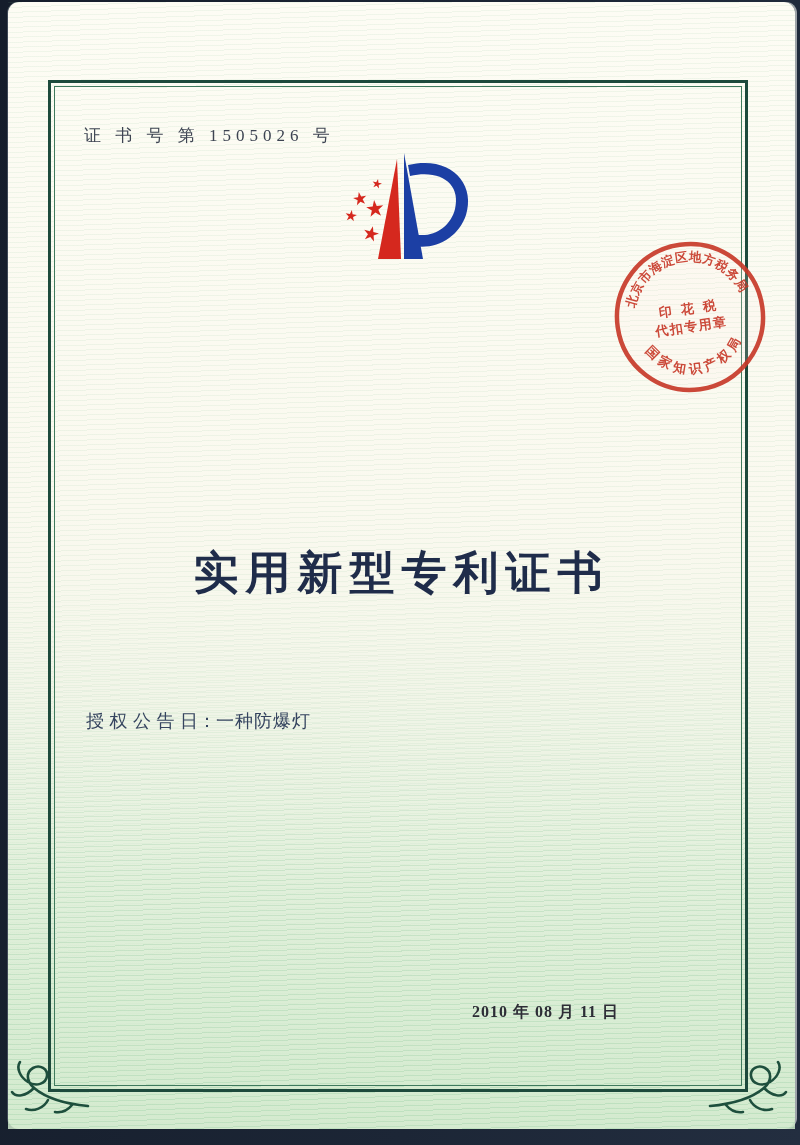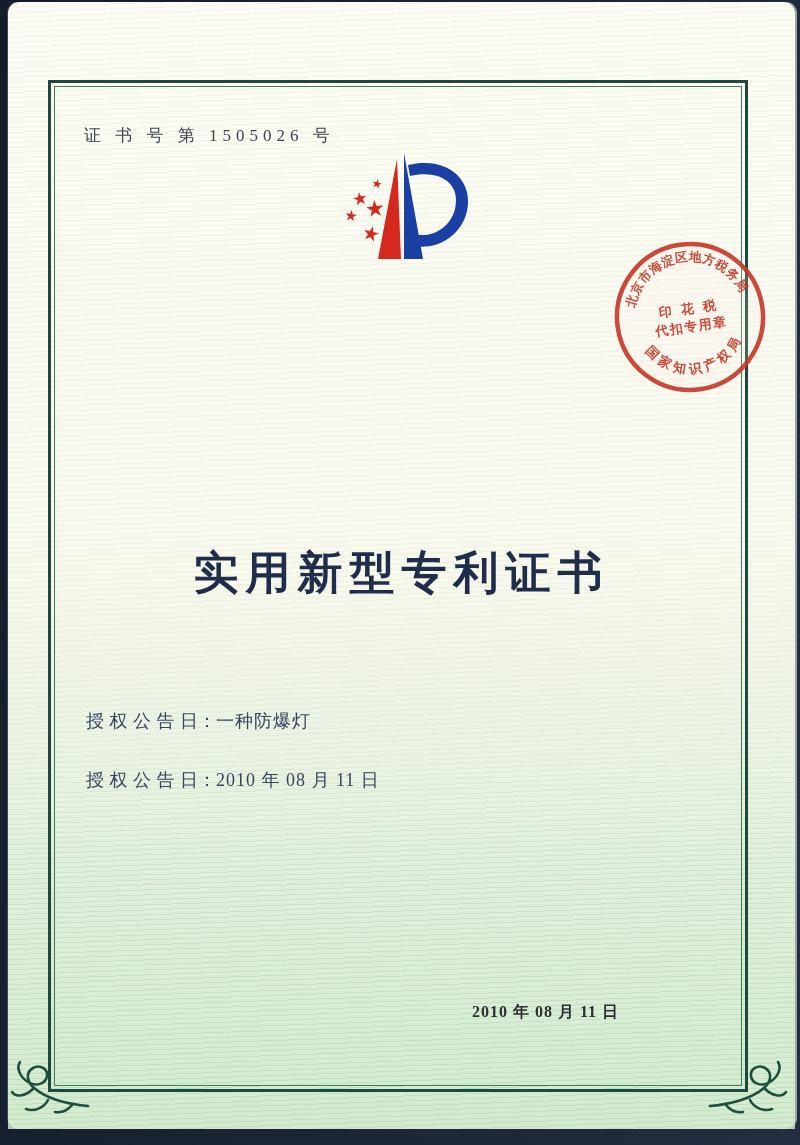--- a/index.html
+++ b/index.html
@@ -131,20 +131,17 @@
       </text>
     </svg>
   </div>
 
   <h1 class="title z">实用新型专利证书</h1>
 
   <div class="fields z">
     <div class="field-row">
       <span class="flabel">授权公告日</span><span class="fsep">：</span><span class="fvalue">一种防爆灯</span>
     </div>
-    <div class="field-row">
-      <span class="flabel">授权公告日</span><span class="fsep">：</span><span class="fvalue">2010 年 08 月 11 日</span>
-    </div>
   </div>
 
   <div class="seal-date">2010 年 08 月 11 日</div>
 
 </div>
 
 </body></html>

